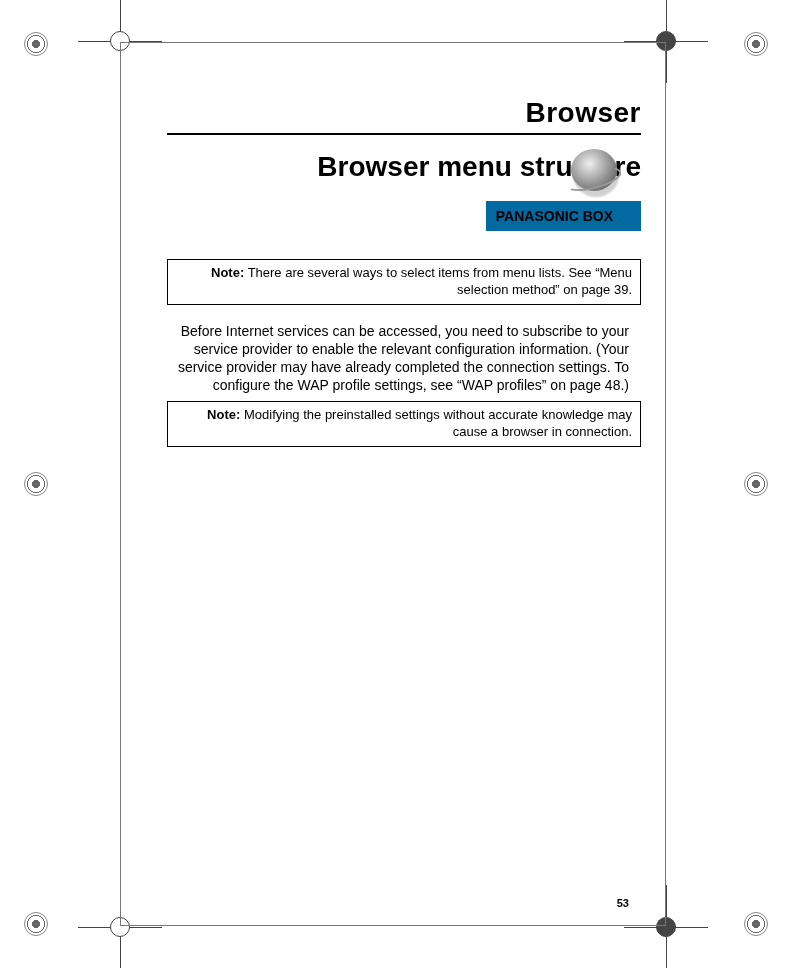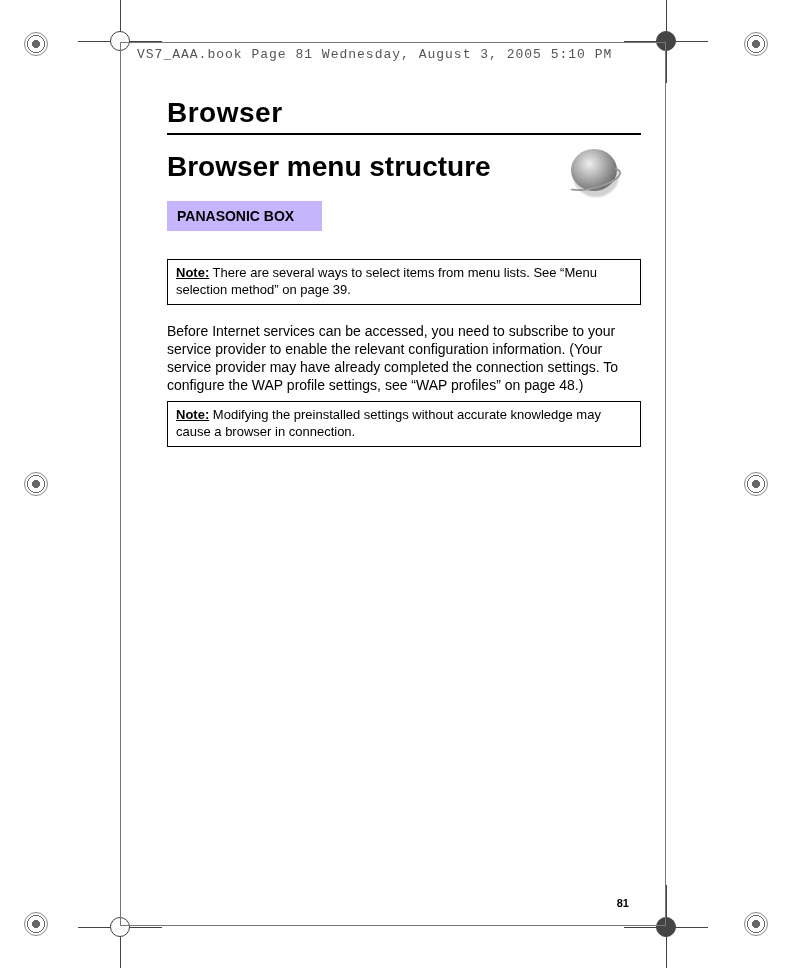--- a/index.html
+++ b/index.html
@@ -66,20 +66,21 @@
       position: absolute;
       top: 4px;
       left: 16px;
       right: 16px;
     }
     .content {
       position: absolute;
       top: 54px;
       left: 46px;
       right: 24px;
+      text-align: right;
     }
     .title {
       font-family: Arial, sans-serif;
       font-weight: 900;
       font-size: 28px;
       letter-spacing: 0.5px;
       margin: 0 0 4px 0;
     }
     .title-rule {
       border: 0;
@@ -87,34 +88,34 @@
       margin: 2px 0 6px 0;
     }
     .subtitle {
       font-family: Arial, sans-serif;
       font-weight: 700;
       font-size: 28px;
       margin: 16px 0 18px 0;
     }
     .panabox {
       display: inline-block;
-      background: #c4b5fd;
+      background: #0369a1;
       font-weight: 700;
       font-size: 14px;
       padding: 7px 28px 7px 10px;
       margin-bottom: 28px;
     }
     .note-box {
       border: 1px solid #000;
       padding: 5px 8px 6px 8px;
       font-size: 13px;
       line-height: 1.28;
       margin-bottom: 18px;
     }
-    .note-label { font-weight: 700; text-decoration: underline; }
+    .note-label { font-weight: 700; }
     .h2 {
       font-family: Arial, sans-serif;
       font-weight: 700;
       font-size: 22px;
       margin: 6px 0 8px 0;
     }
     .body-p {
       font-size: 14px;
       line-height: 1.28;
       margin: 0 0 6px 0;
@@ -174,21 +175,20 @@
     <div class="vline"></div>
     <div class="circ"></div>
   </div>
 <div class="reg-cross-wrap br">
     <div class="hline"></div>
     <div class="vline"></div>
     <div class="circ fill"></div>
   </div>
 
 <div class="page-frame">
-  <div class="header-line">VS7_AAA.book  Page 81  Wednesday, August 3, 2005  5:10 PM</div>
 
   <div class="content">
      <div class="globe"></div>
 
      <div class="title">Browser</div>
      <hr class="title-rule">
      <div class="subtitle">Browser menu structure</div>
 
      <div class="panabox">PANASONIC BOX</div>
 
@@ -198,14 +198,14 @@
      </div>
 
      <p class="body-p">Before Internet services can be accessed, you need to subscribe to your service provider to enable the relevant configuration information. (Your service provider may have already completed the connection settings. To configure the WAP profile settings, see “WAP profiles” on page 48.)</p>
 
      <div class="note-box">
        <span class="note-label">Note:</span>
        <span>Modifying the preinstalled settings without accurate knowledge may cause a browser in connection.</span>
      </div>
   </div>
 
-  <div class="page-num">81</div>
+  <div class="page-num">53</div>
 </div>
 
 </body></html>

